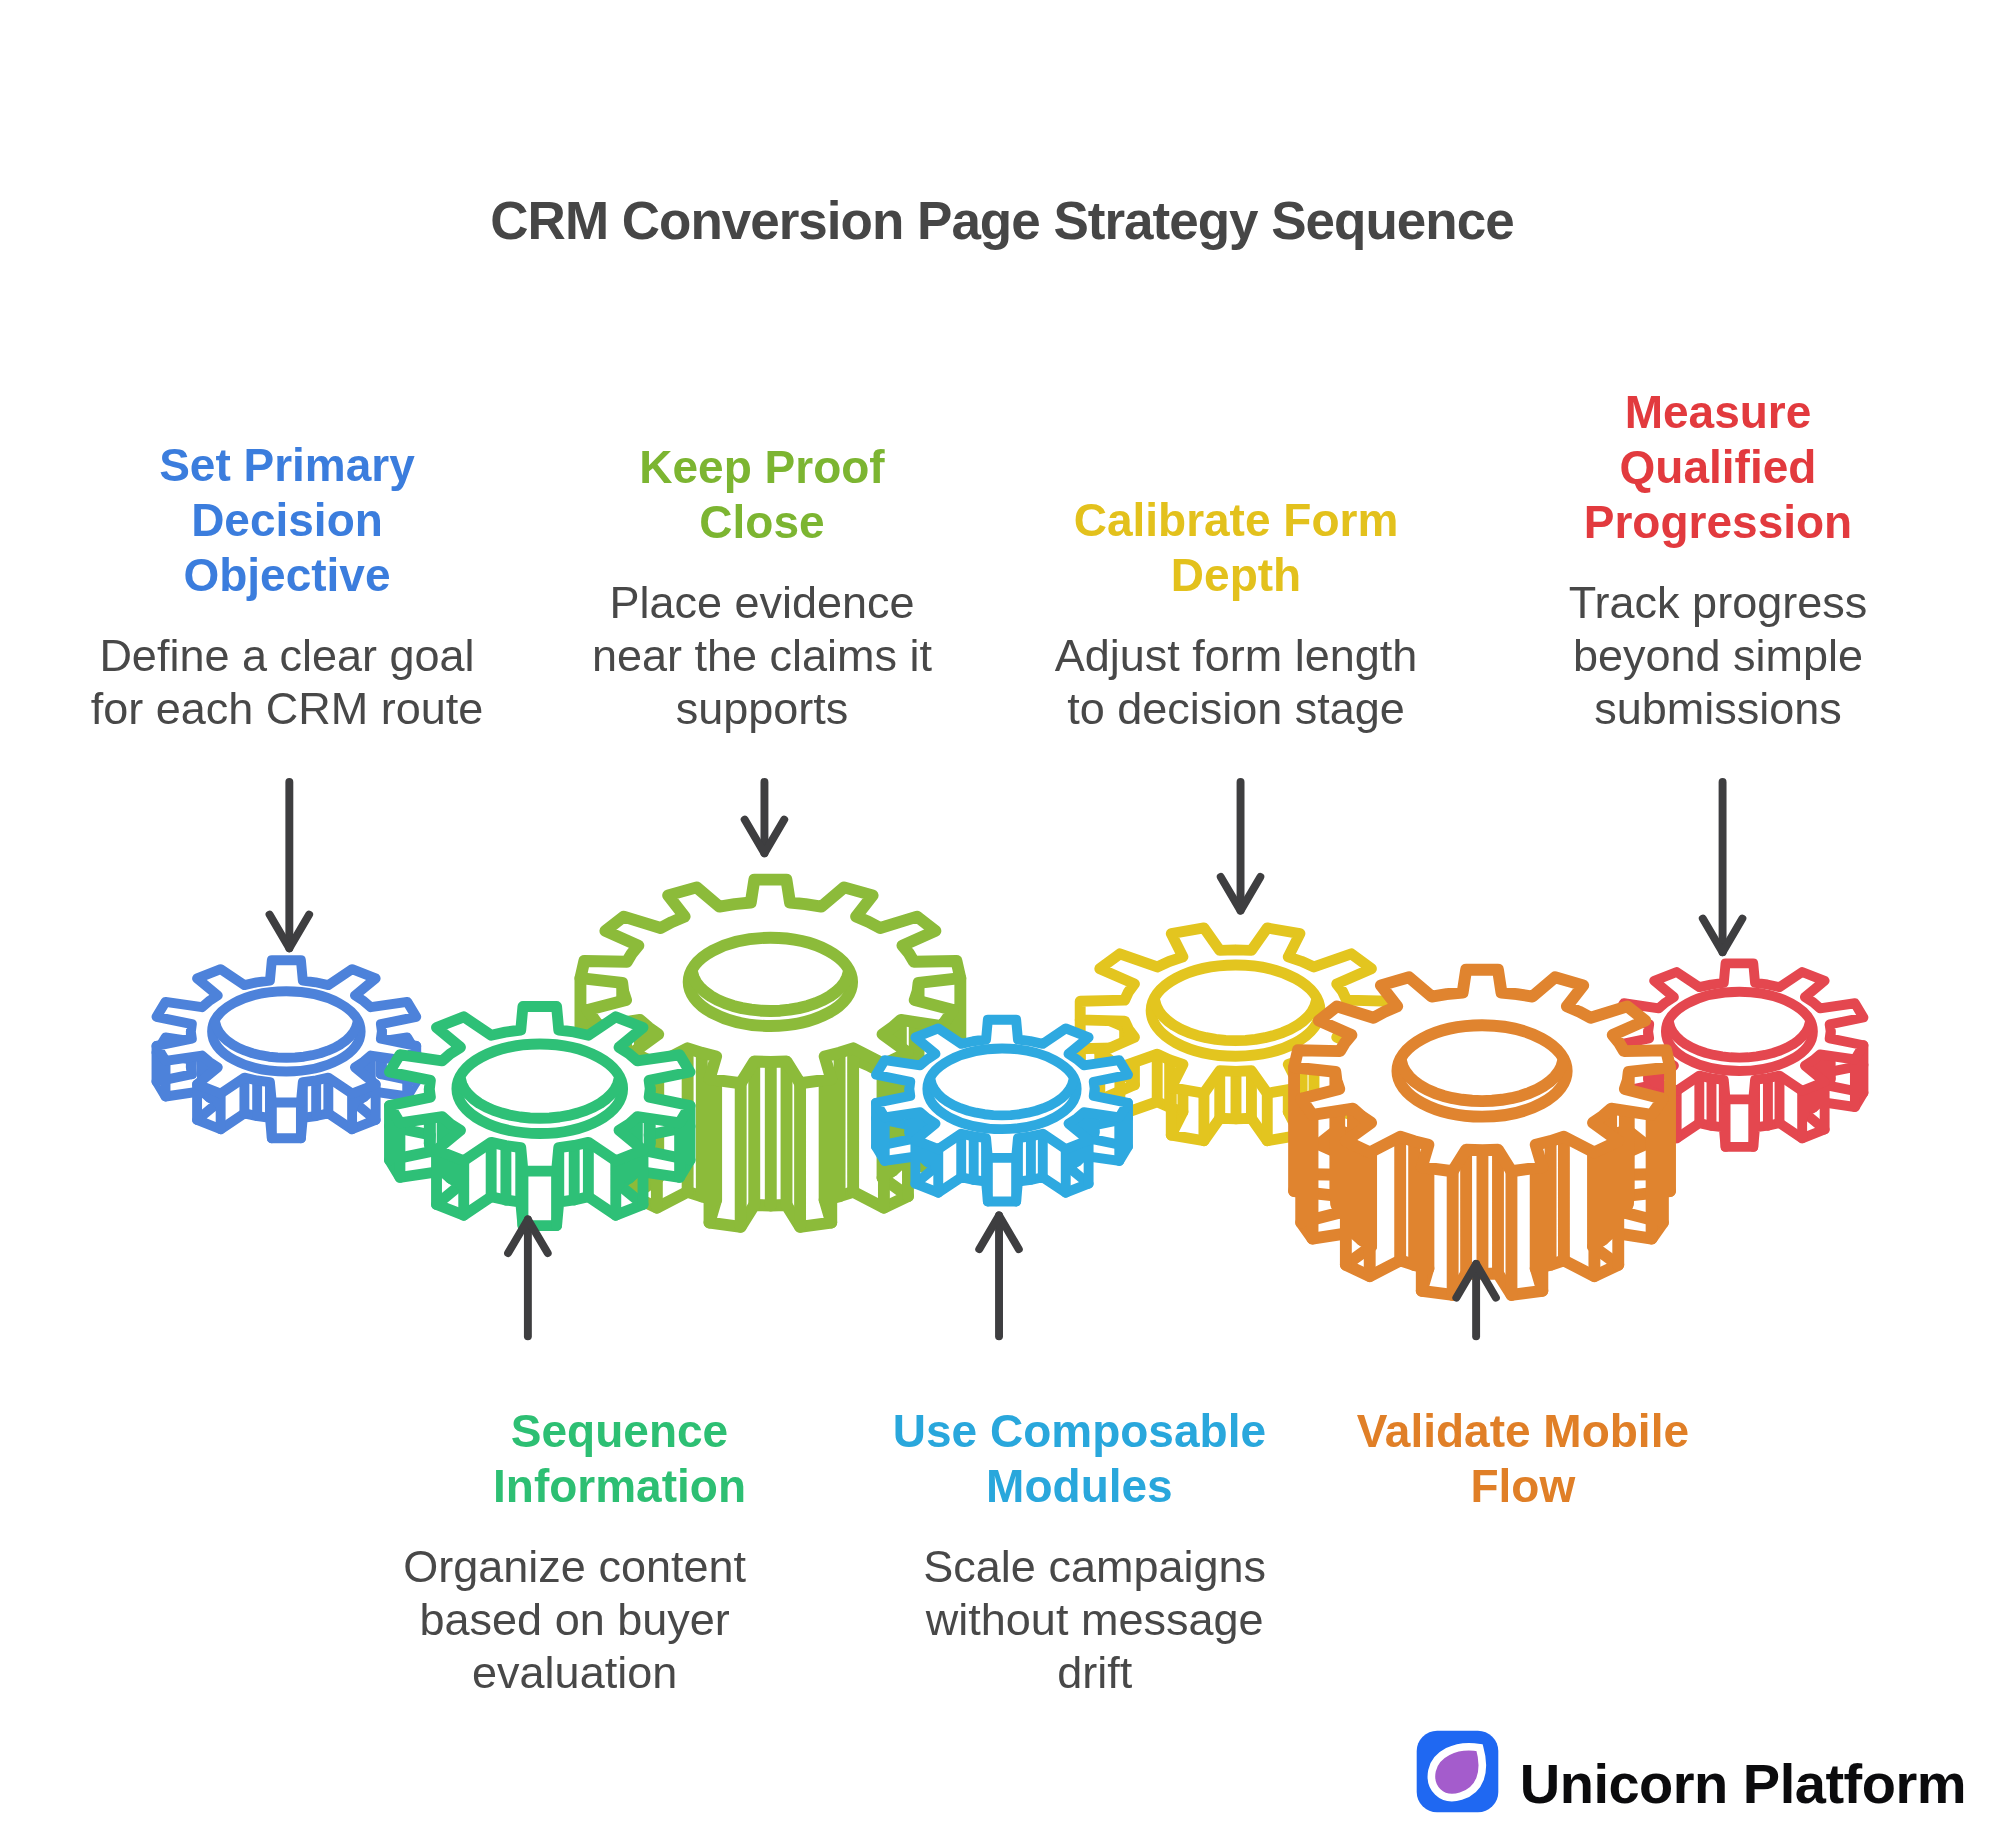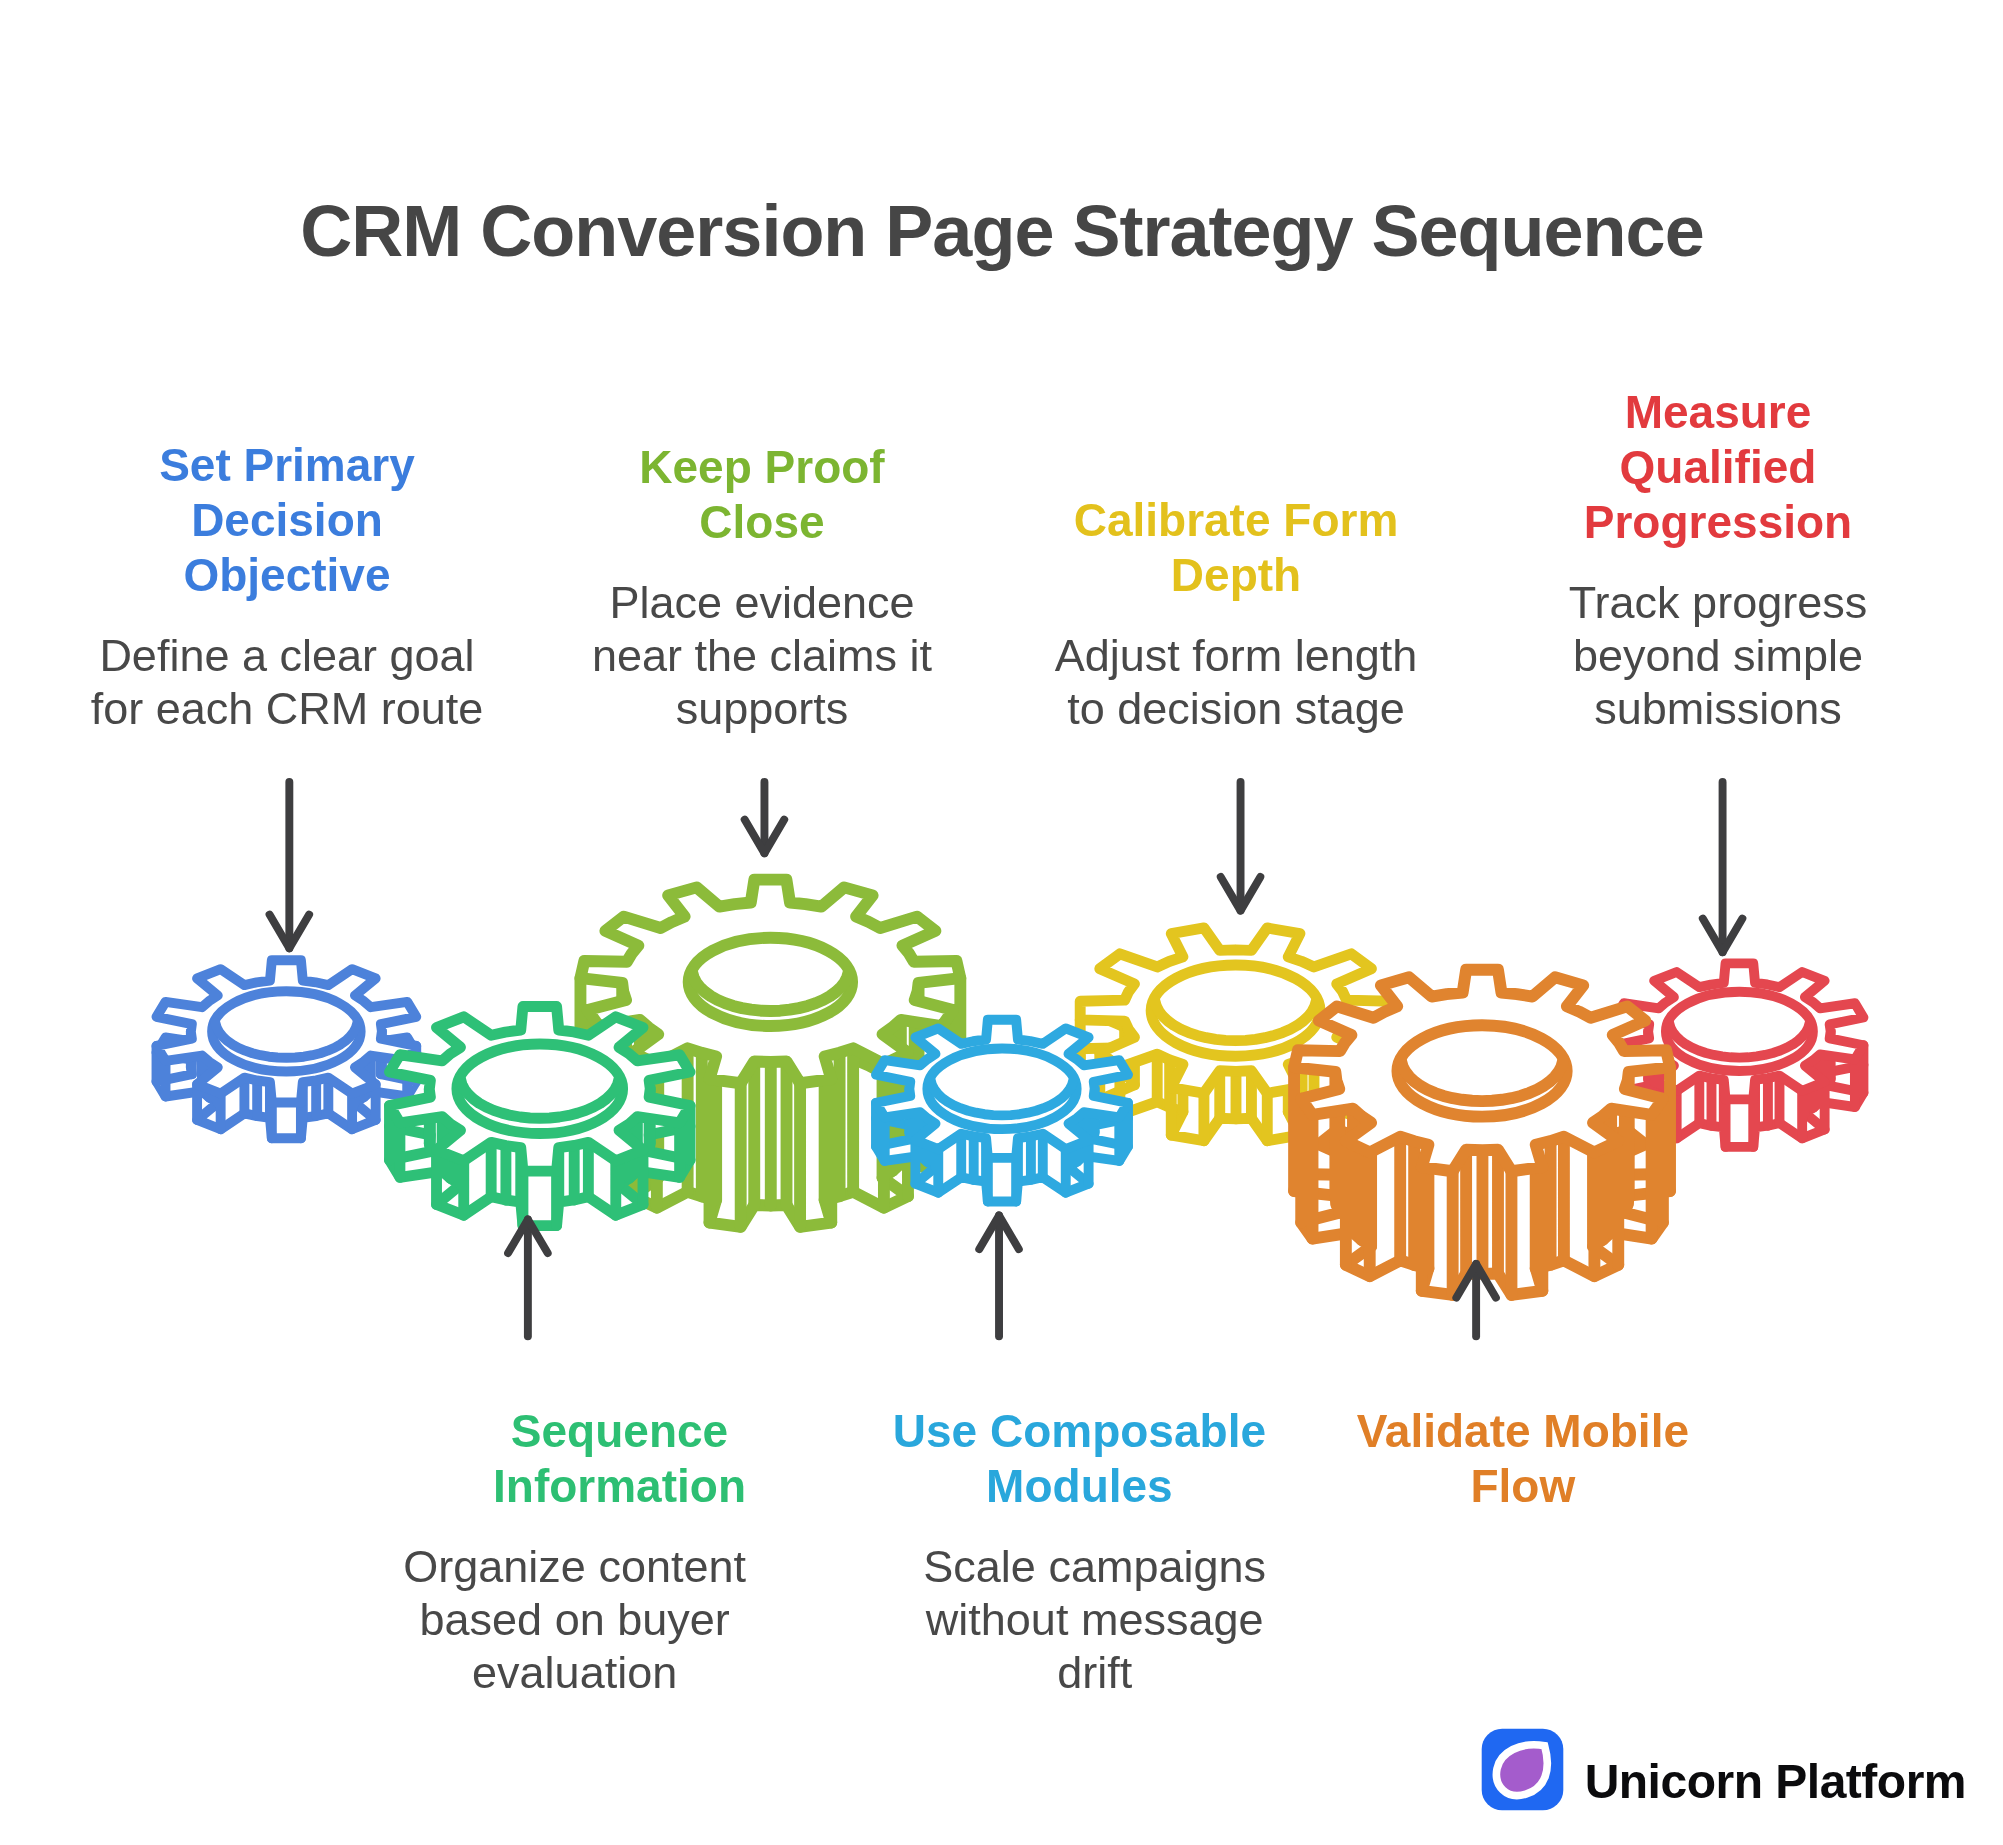--- a/index.html
+++ b/index.html
@@ -8,21 +8,21 @@
     width:2004px;height:1845px;
     background:#ffffff;
     font-family:"Liberation Sans", sans-serif;
     overflow:hidden;
   }
   .title{
     position:absolute;
     left:0;right:0;top:190px;
     margin:0;
     text-align:center;
-    font-size:72px;
+    font-size:53px;
     font-weight:bold;
     color:#464646;
     letter-spacing:-1px;
   }
   #art{position:absolute;left:0;top:0;}
   .col{
     position:absolute;
     width:436px;
     display:flex;
     flex-direction:column;
@@ -49,21 +49,21 @@
   .footer{
     position:absolute;
     right:38px;
     top:1727px;
     display:flex;
     align-items:center;
     gap:20px;
   }
   .brand-icon{width:85px;height:85px;display:block;}
   .brand-name{
-    font-size:48px;
+    font-size:56px;
     font-weight:bold;
     color:#0b0b0d;
     letter-spacing:-0.5px;
     white-space:nowrap;
     margin-top:24px;
   }
 </style>
 </head>
 <body>
 

